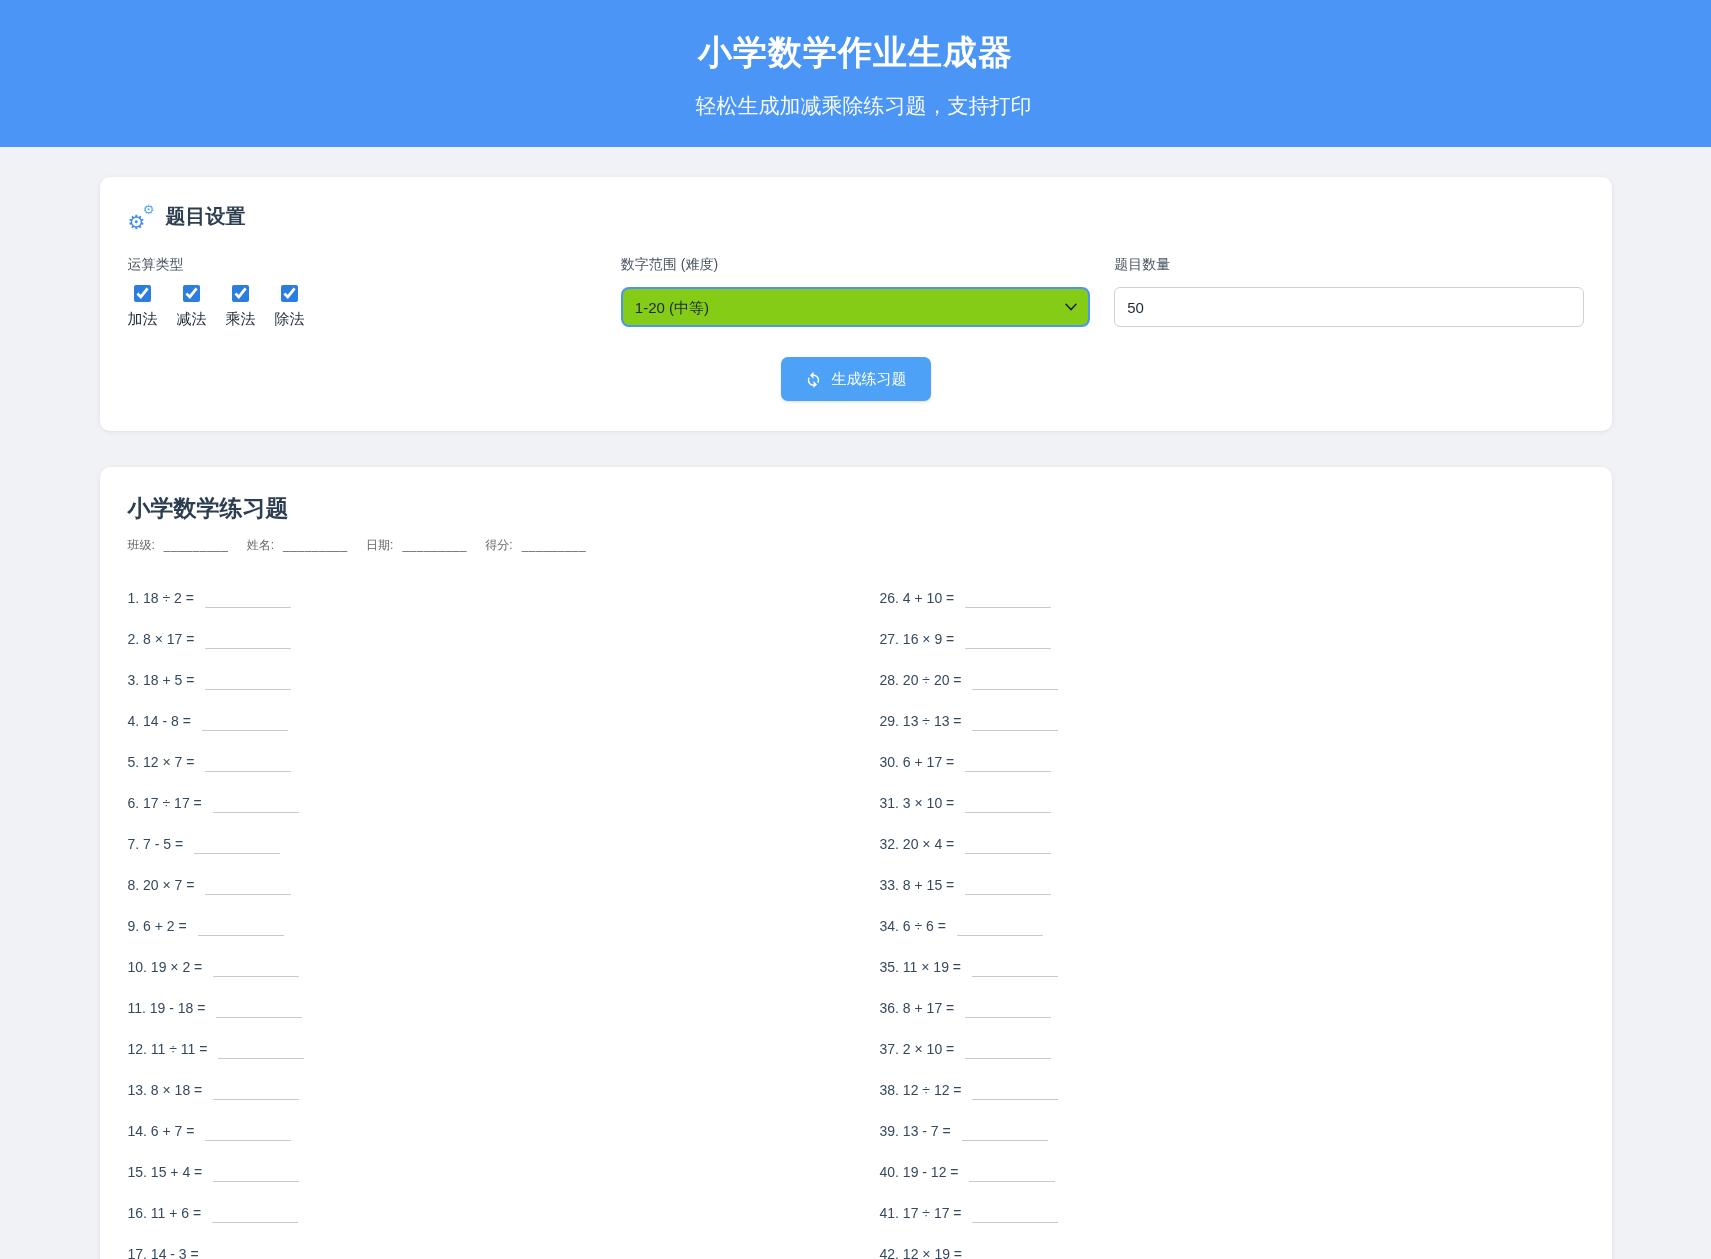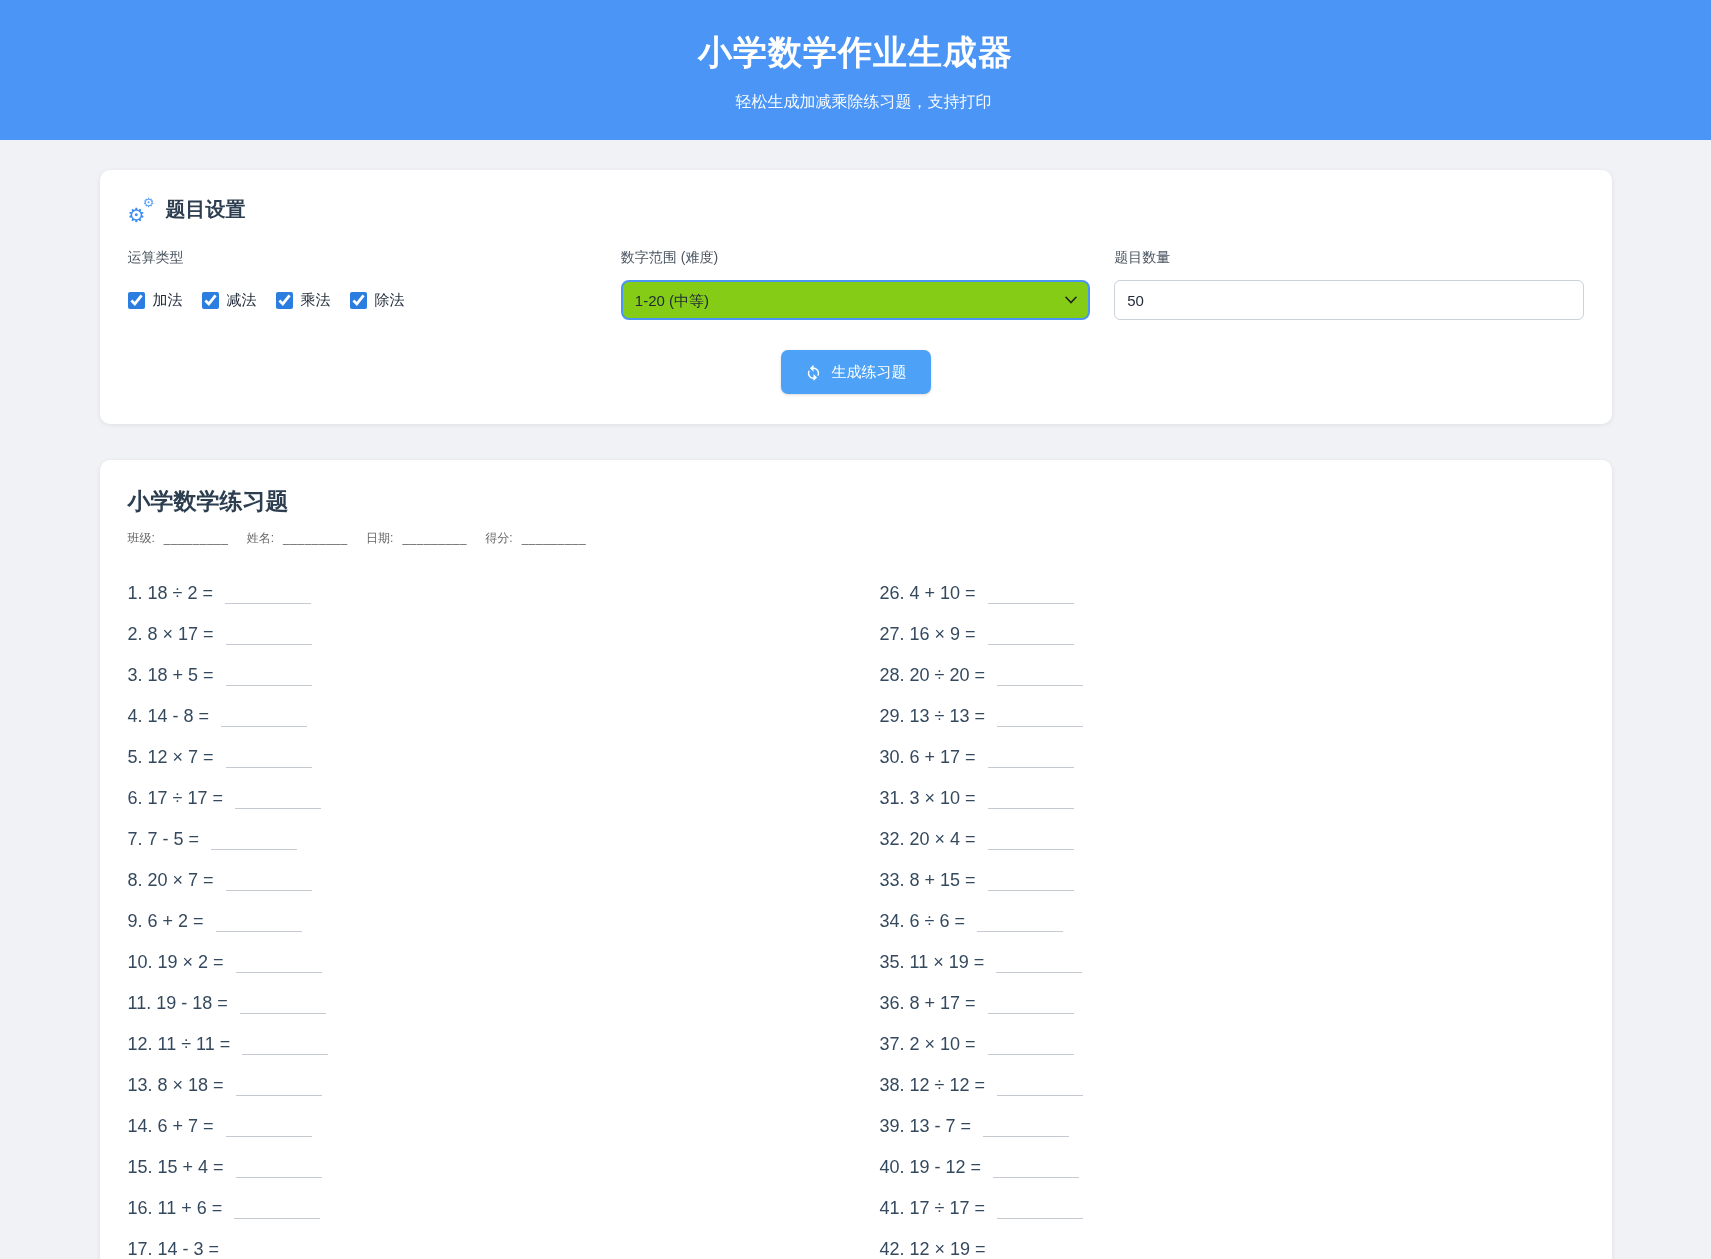--- a/index.html
+++ b/index.html
@@ -17,21 +17,21 @@
     text-align: center;
     padding: 30px 0 27px;
   }
   .app-title {
     font-size: 34px;
     font-weight: 700;
     margin: 0;
     letter-spacing: 1px;
   }
   .app-subtitle {
-    font-size: 16px;
+    font-size: 21px;
     margin-top: 16px;
     color: rgba(255,255,255,0.96);
     margin-left: 16px;
   }
   
   .container {
     width: 1512px;
     margin: 0 auto;
   }
   .card {
@@ -90,20 +90,21 @@
     gap: 19px;
     height: 40px;
   }
   .checkbox-item {
     display: flex;
     align-items: center;
     gap: 8px;
     font-size: 15px;
     color: #1f2937;
     cursor: pointer;
+    flex-direction: column;
   }
   .checkbox-item input[type="checkbox"] {
     width: 17px;
     height: 17px;
     accent-color: #2b7de0;
     margin: 0;
     cursor: pointer;
   }
   .select-wrap { position: relative; }
   .range-select {
@@ -177,21 +178,21 @@
   .meta-blank { letter-spacing: 0.5px; }
   .problems {
     display: grid;
     grid-template-columns: 1fr 1fr;
     column-gap: 48px;
     margin-top: 36px;
   }
   .problem-row {
     height: 23px;
     margin-bottom: 18px;
-    font-size: 18px;
+    font-size: 14px;
     color: #34495e;
     white-space: nowrap;
   }
   .answer-blank {
     display: inline-block;
     width: 86px;
     height: 16px;
     border-bottom: 1px solid #c5cad0;
     vertical-align: -5px;
     margin-left: 7px;

